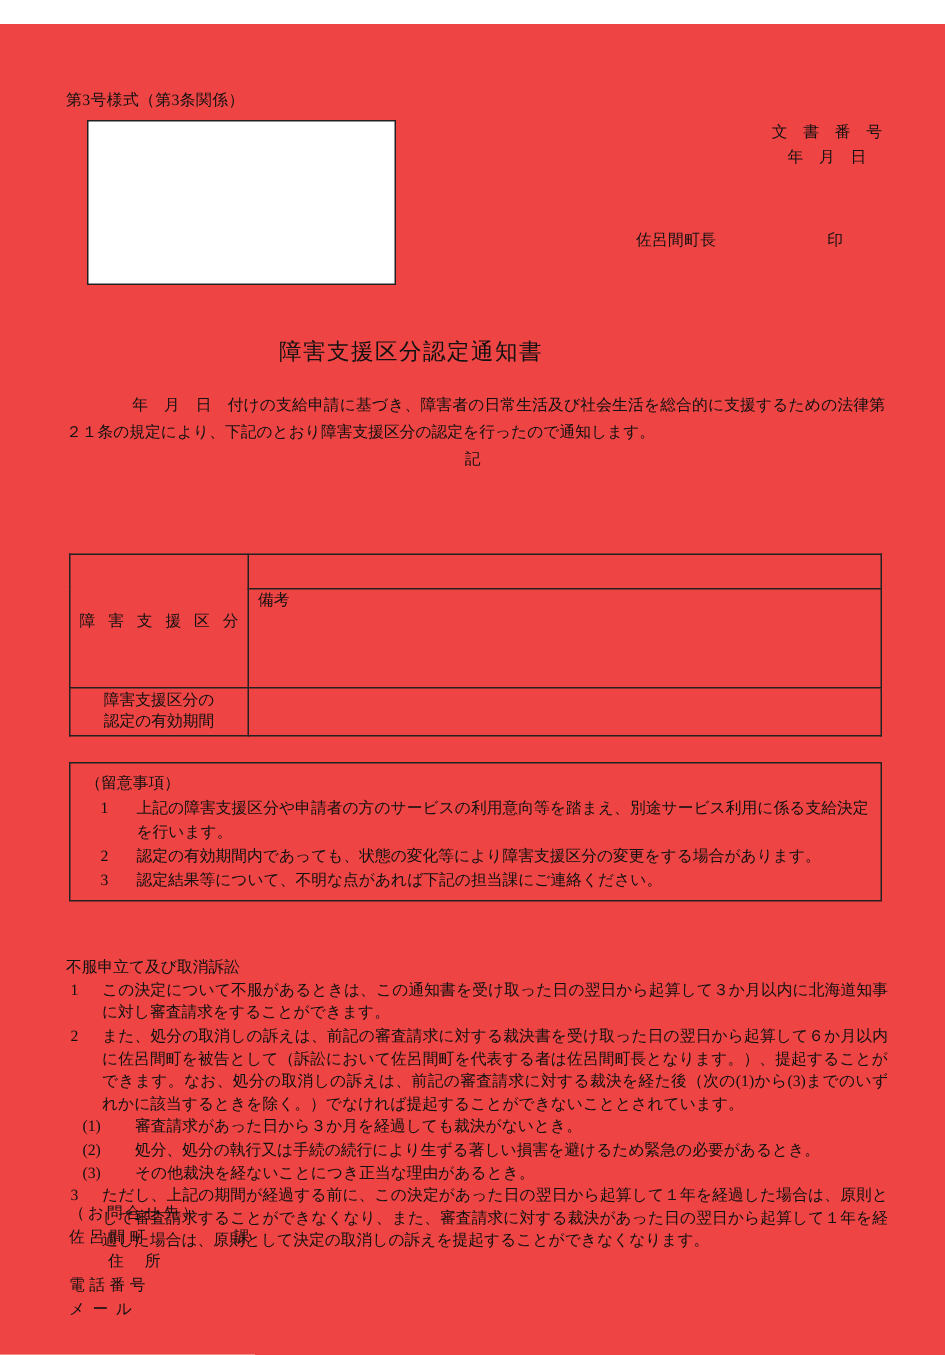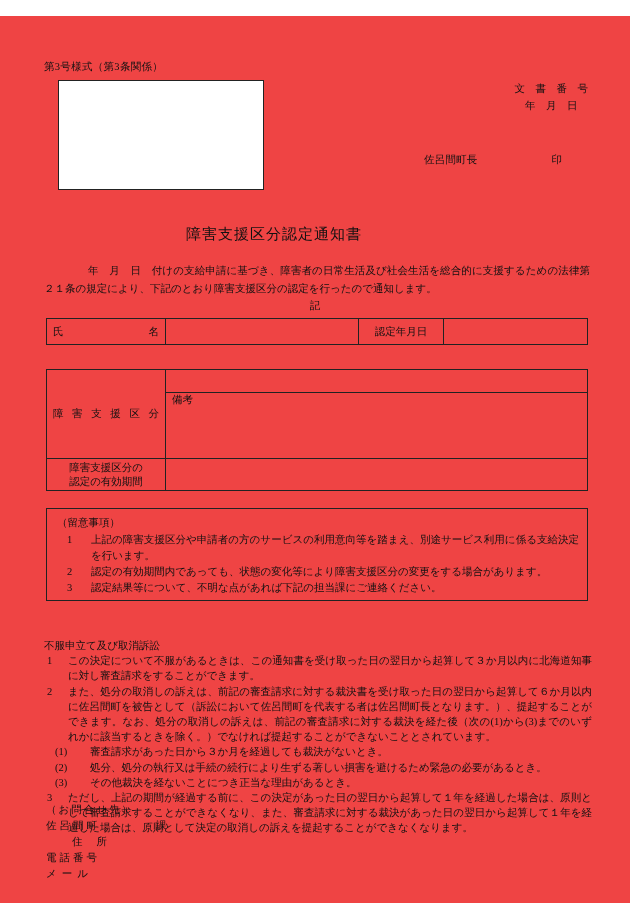--- a/index.html
+++ b/index.html
@@ -238,30 +238,20 @@
     <span class="name">佐呂間町長</span><span class="seal">印</span>
   </div>
 
   <div class="doc-title">障害支援区分認定通知書</div>
 
   <div class="lead">
     <span class="indent"></span><span>年　月　日　付けの支給申請に基づき、障害者の日常生活及び社会生活を総合的に支援するための法</span><span>律第２１条の規定により、下記のとおり障害支援区分の認定を行ったので通知します。</span>
   </div>
   <div class="ki">記</div>
 
-  <table class="tbl" id="table-name">
-    <tbody>
-      <tr>
-        <td class="c-name-label">氏名</td>
-        <td class="c-name-value"></td>
-        <td class="c-date-label">認定年月日</td>
-        <td class="c-date-value"></td>
-      </tr>
-    </tbody>
-  </table>
 
   <table class="tbl" id="table-class">
     <tbody>
       <tr class="r-top">
         <td class="c-class-label" rowspan="2">障害支援区分</td>
         <td></td>
       </tr>
       <tr class="r-bikou">
         <td class="c-bikou">
           <span>備考</span>

